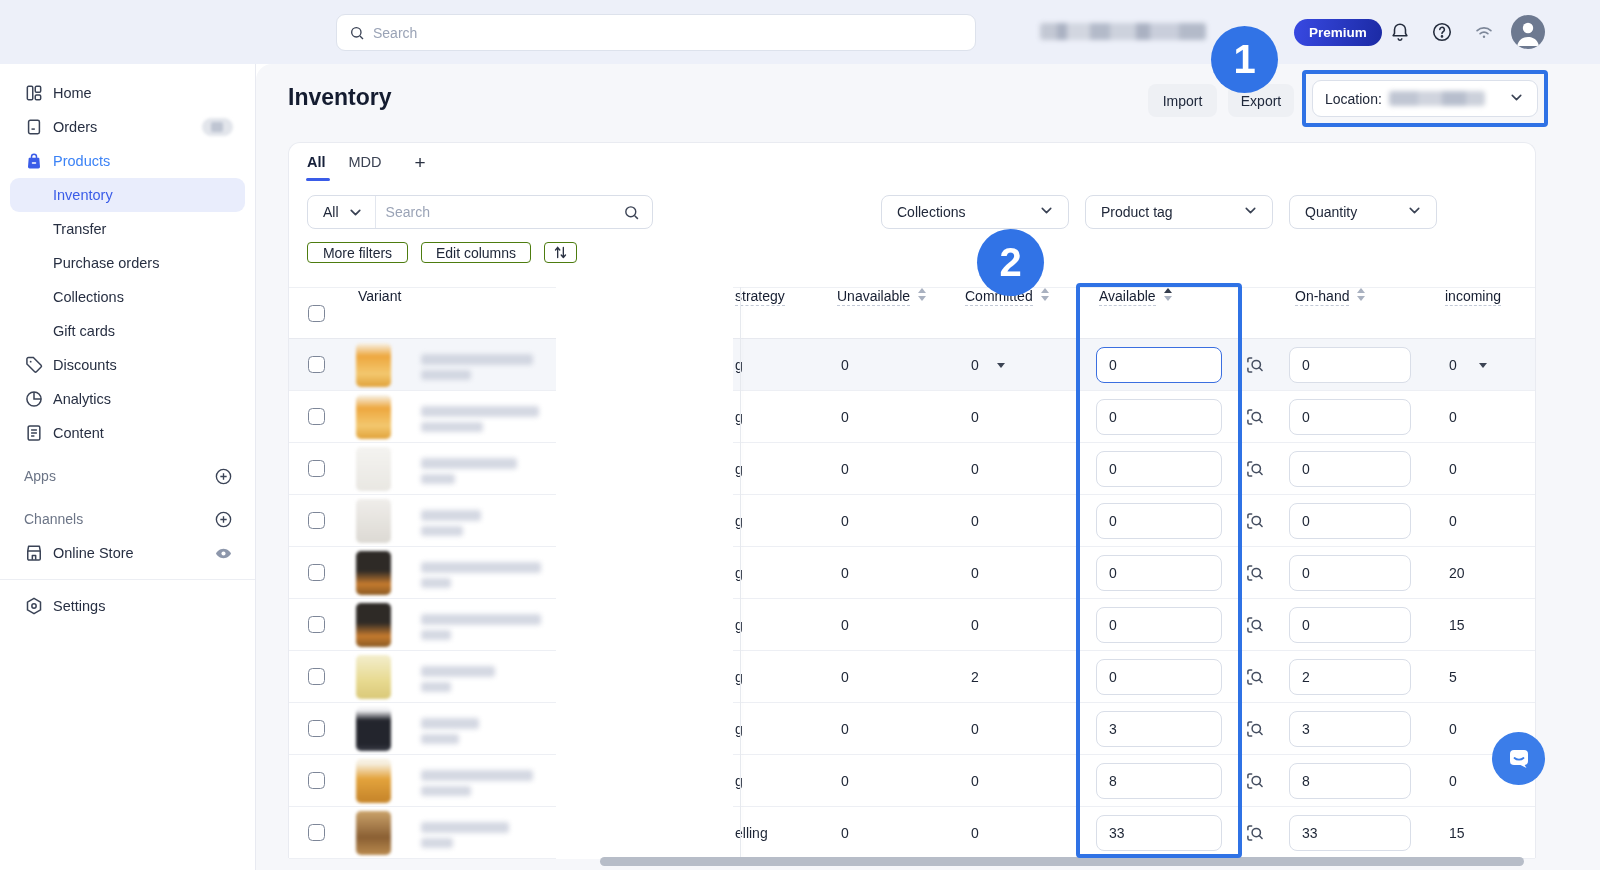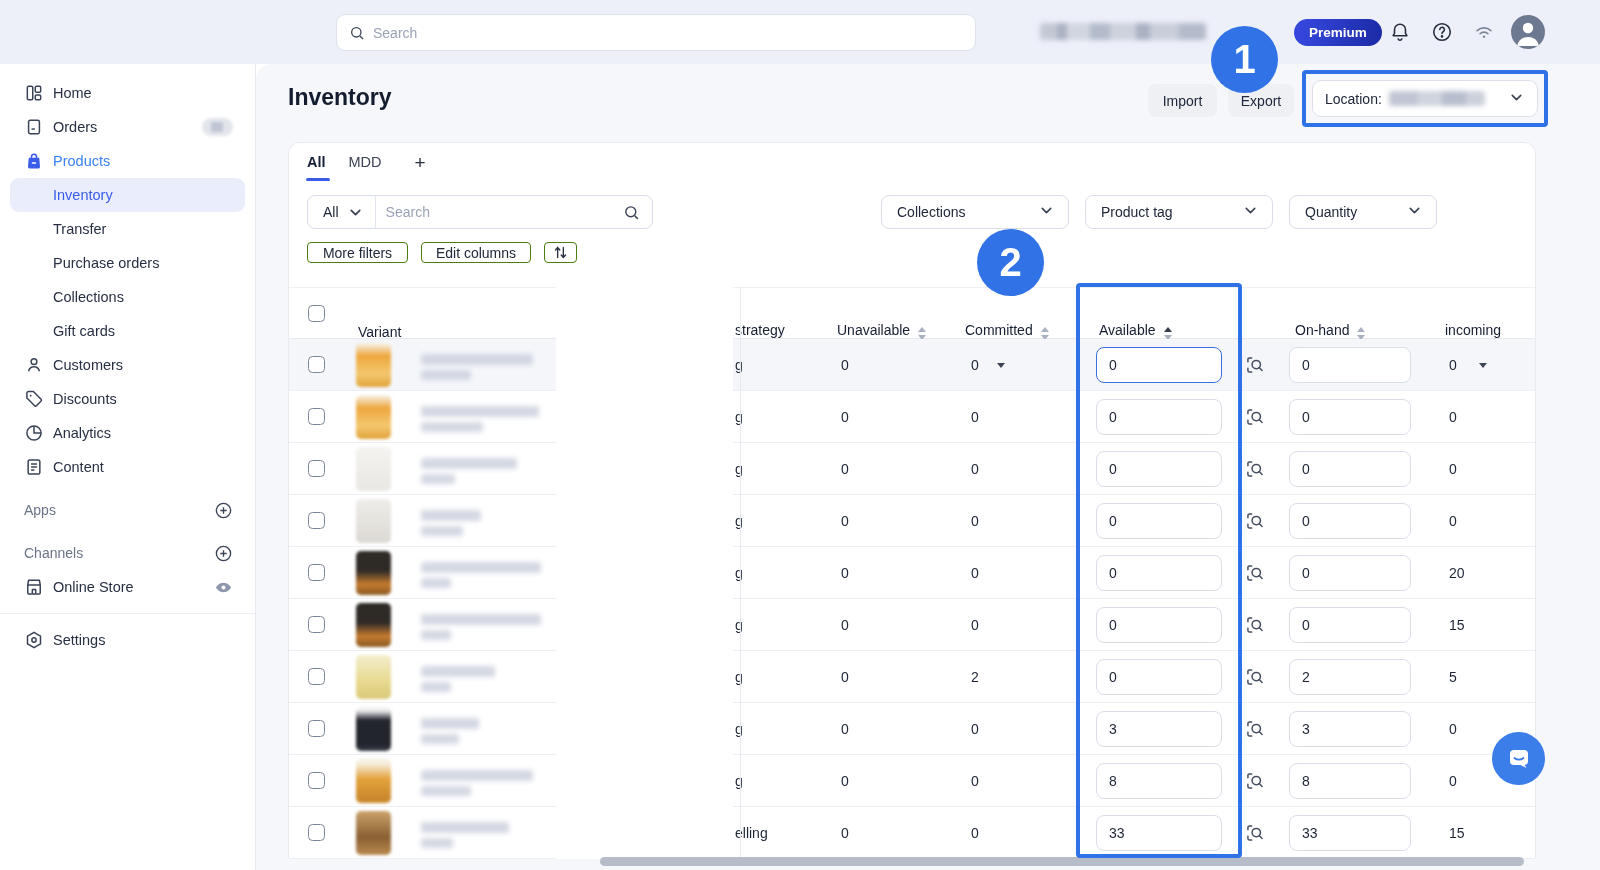--- a/index.html
+++ b/index.html
@@ -75,21 +75,21 @@
   #fdrop-tag{left:796px;width:188px}
   #fdrop-quantity{left:1000px;width:148px}
   .fdrop .chev{color:#3a4254}
   .fbtn{position:absolute;top:99px;height:21px;border:1px solid #4d7c0f;border-radius:4px;background:#fff;display:flex;align-items:center;justify-content:center;font-size:14px;color:#20283a;font-family:inherit;cursor:pointer}
   #more-filters-btn{left:18px;width:101px}
   #edit-columns-btn{left:132px;width:110px}
   #sort-btn{left:255px;width:33px;color:#2a3142}
 
   
   .thead{position:absolute;left:0;top:144px;width:1246px;height:52px;border-top:1px solid #eef0f4;border-bottom:1px solid #e7e9ef}
-  .th{position:absolute;top:0;height:52px;display:flex;align-items:flex-end;font-size:14px;font-weight:500;color:#161e31;white-space:nowrap}
+  .th{position:absolute;top:0;height:52px;display:flex;align-items:flex-start;font-size:14px;font-weight:500;color:#161e31;white-space:nowrap}
   .th .lbl.dotted{border-bottom:1px dashed #c2c9d6;padding-bottom:1px}
   .sorter{display:inline-flex;flex-direction:column;gap:3px;margin-left:8px}
   .sorter i{display:block;width:0;height:0;border-left:4.5px solid transparent;border-right:4.5px solid transparent}
   .sorter .up{border-bottom:5px solid #a9b1c0}
   .sorter .dn{border-top:5px solid #a9b1c0}
   .sorter.asc .up{border-bottom-color:#343c4c}
   .cbx{display:inline-block;width:17px;height:17px;border:1.5px solid #7d8698;border-radius:4.5px;background:#fff;cursor:pointer}
   .thead .cbx{position:absolute;left:19px;top:17px}
 
   .trow{position:absolute;left:0;width:1246px;height:52px;border-bottom:1px solid #edeff4}
@@ -211,29 +211,20 @@
   </div>
   <div class="side-item sub">
     <span>Collections</span>
   </div>
   <div class="side-item sub">
     <span>Gift cards</span>
   </div>
   <div class="side-item">
     <span class="ic">
         <svg viewBox="0 0 24 24" fill="none" stroke="currentColor" stroke-width="1.8">
-          <circle cx="12" cy="8" r="3.4"></circle>
-          <path d="M5.5 19.5c1-3.8 3.6-5.3 6.5-5.3s5.5 1.5 6.5 5.3"></path>
-        </svg>
-      </span>
-    <span>Customers</span>
-  </div>
-  <div class="side-item">
-    <span class="ic">
-        <svg viewBox="0 0 24 24" fill="none" stroke="currentColor" stroke-width="1.8">
           <path d="M3.5 5.5v5.2l9.3 9.3a1.5 1.5 0 002.1 0l5.6-5.6a1.5 1.5 0 000-2.1l-9.3-9.3H5.5a2 2 0 00-2 2.5z"></path>
           <circle cx="8" cy="8" r="1.1" fill="currentColor" stroke="none"></circle>
         </svg>
       </span>
     <span>Discounts</span>
   </div>
   <div class="side-item">
     <span class="ic">
         <svg viewBox="0 0 24 24" fill="none" stroke="currentColor" stroke-width="1.8">
           <circle cx="12" cy="12" r="8.5"></circle>

